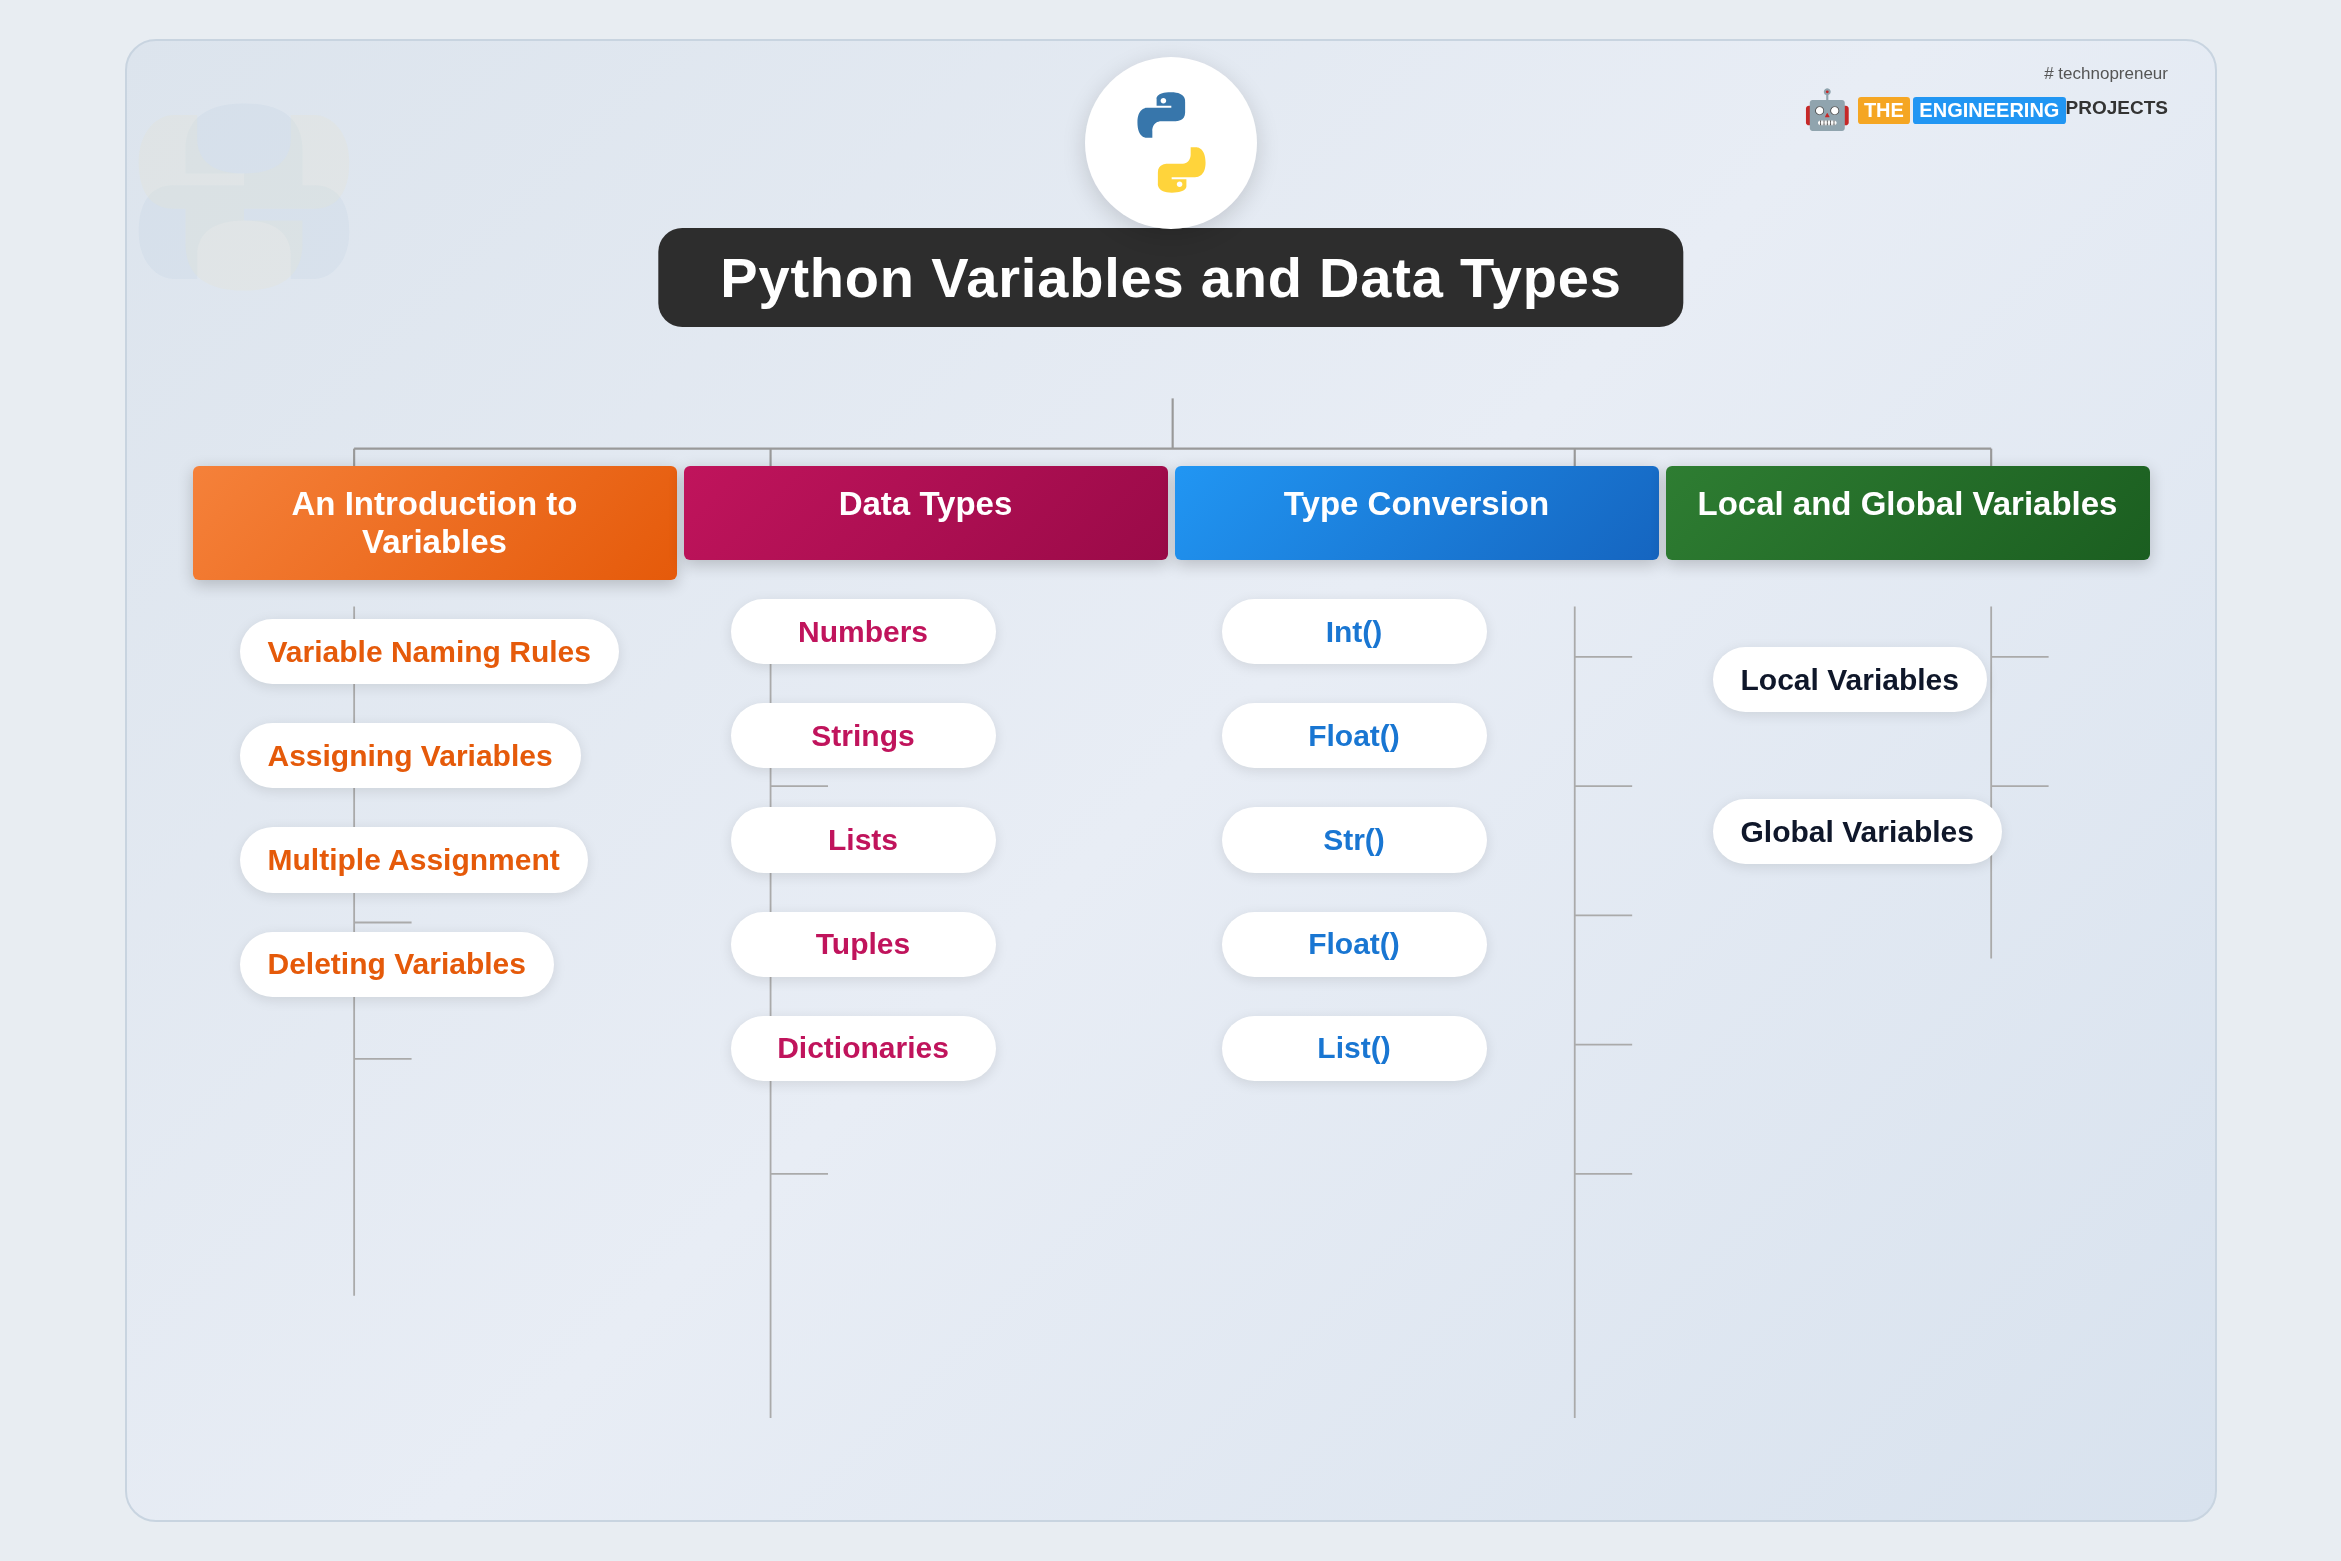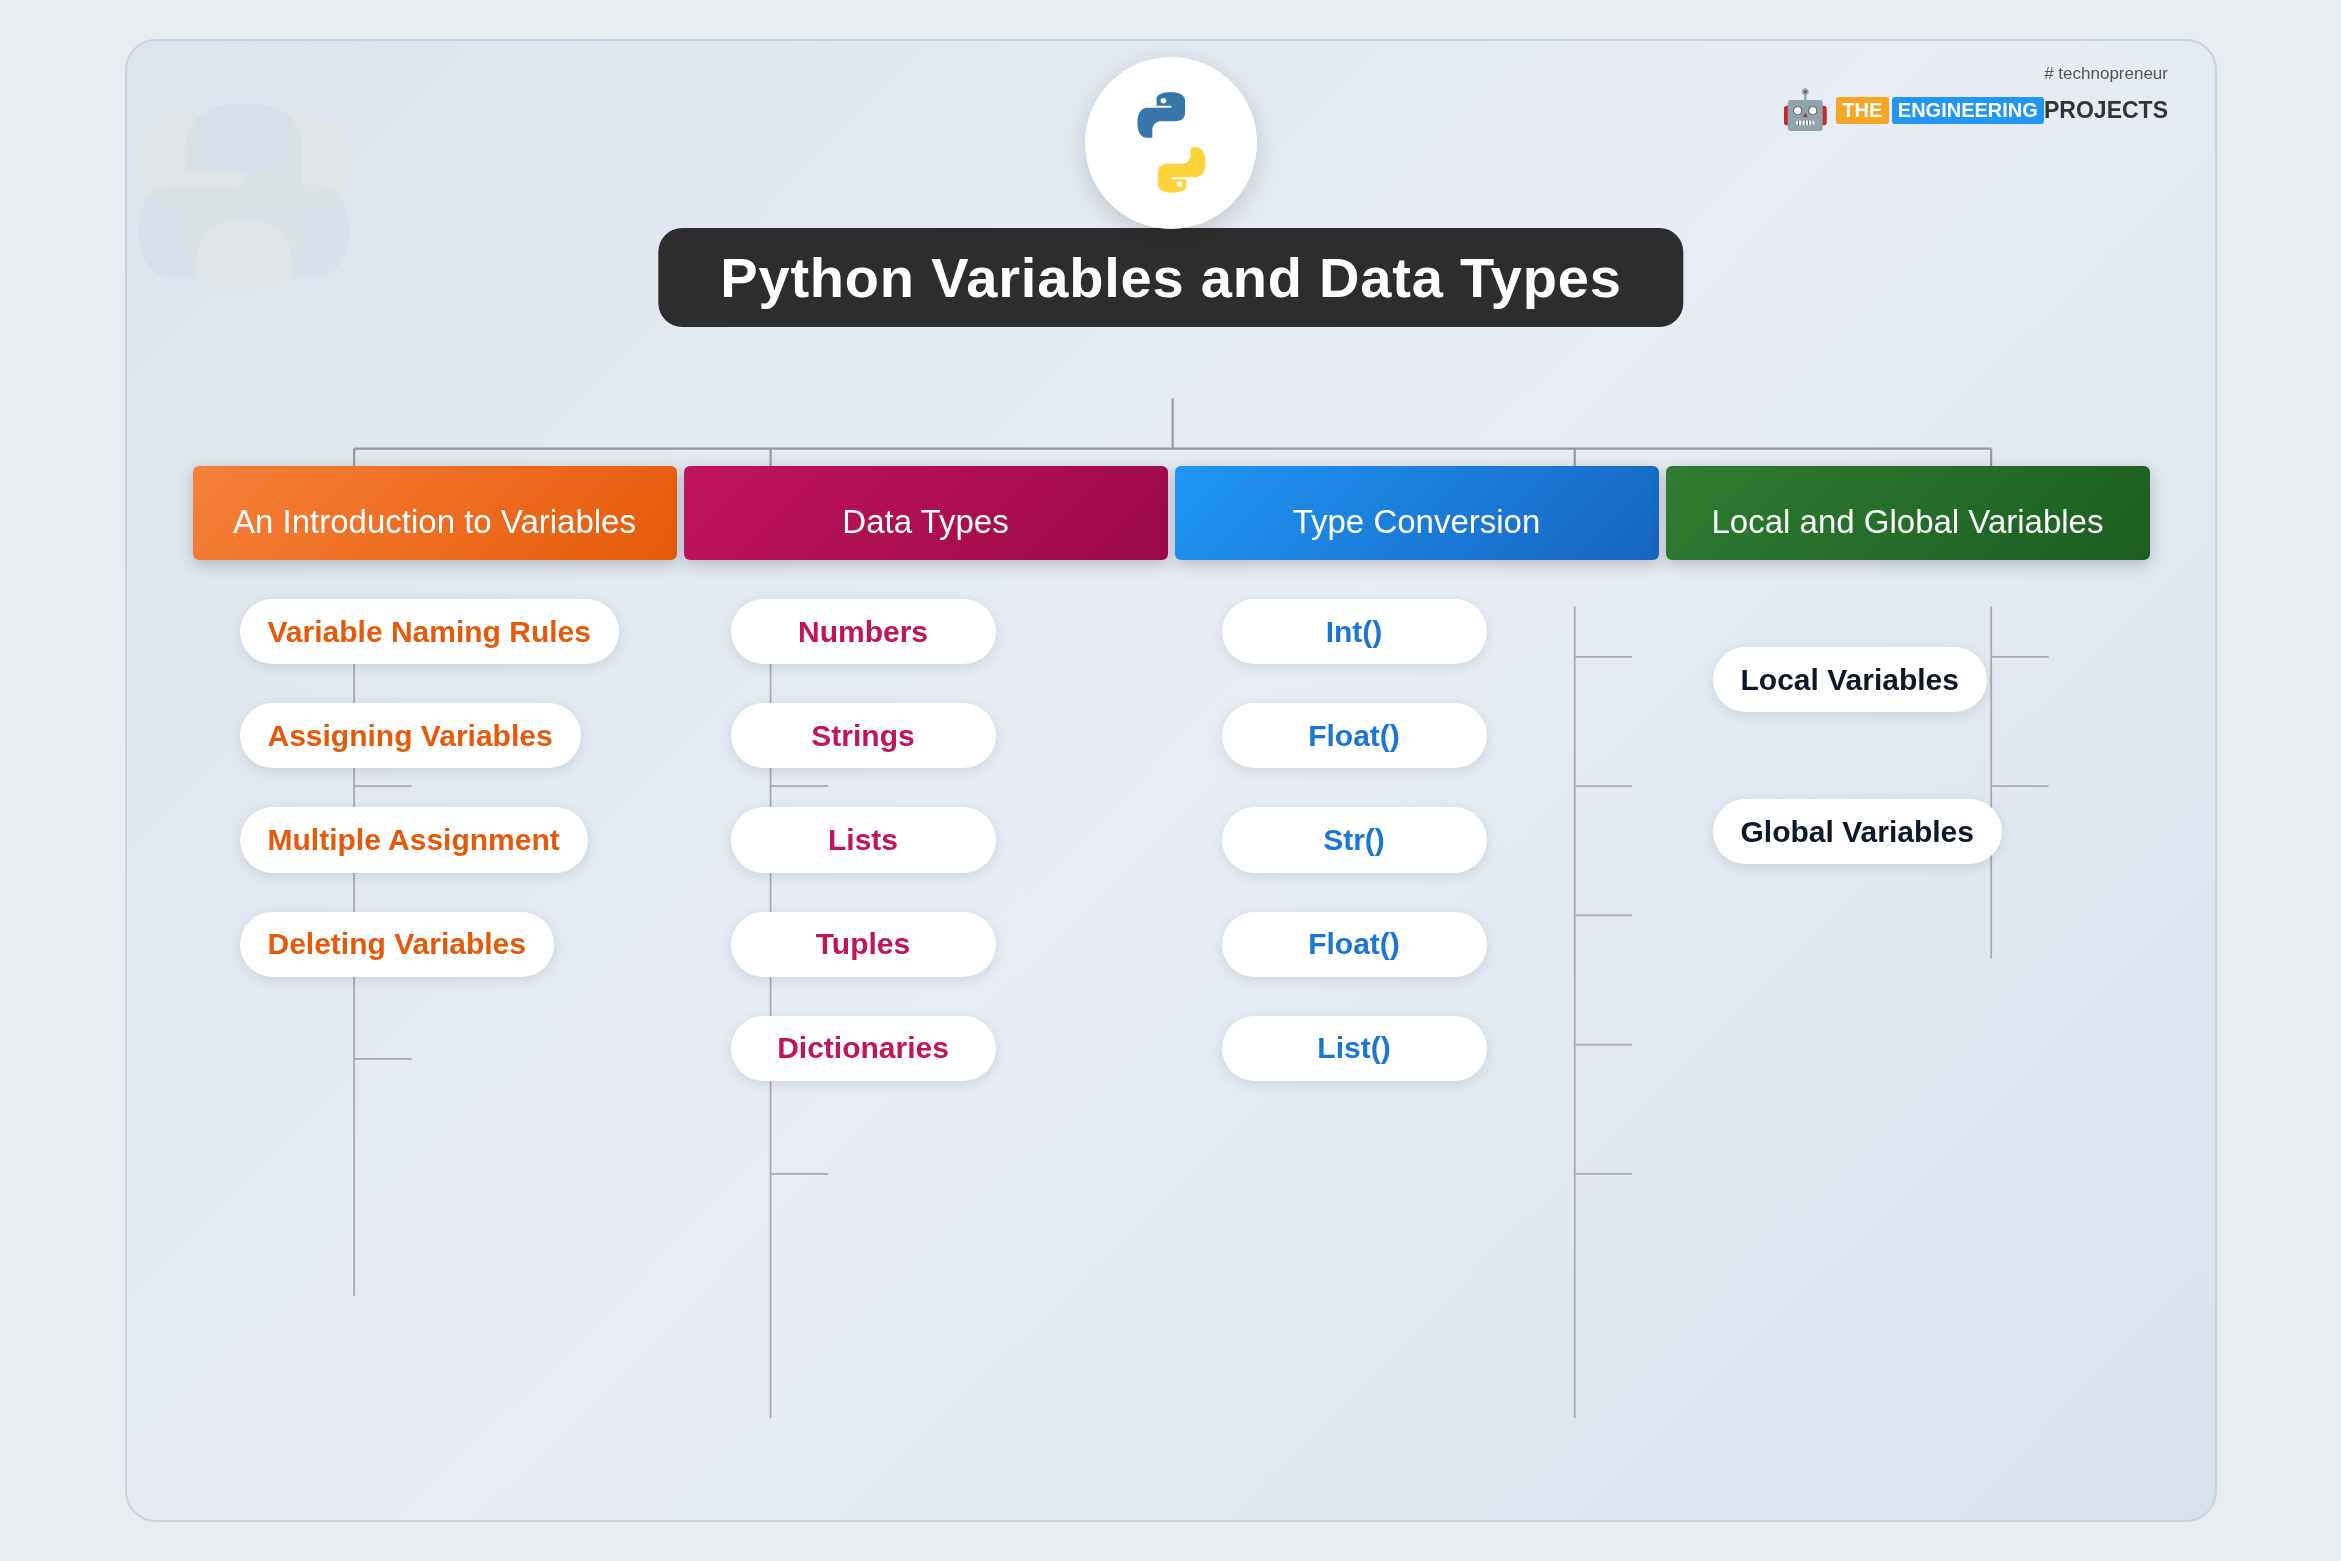--- a/index.html
+++ b/index.html
@@ -79,21 +79,21 @@
       color: white;
       font-weight: 900;
       font-size: 20px;
       padding: 1.6px 6.2px;
       border-radius: 3.1px;
     }
 
     .logo-projects {
       color: #333;
       font-weight: 700;
-      font-size: 23px;
+      font-size: 19px;
       text-align: right;
       margin-top: 0;
     }
 
     
     .python-logo-circle {
       position: absolute;
       top: 15.6px;
       left: 50%;
       transform: translateX(-50%);
@@ -138,26 +138,26 @@
       align-items: center;
       width: 484px;
     }
 
     
     .cat-header {
       border-radius: 6px;
       padding: 19px 31px;
       text-align: center;
       font-size: 33px;
-      font-weight: 400;
+      font-weight: 700;
       color: white;
       width: 100%;
       min-height: 94px;
       display: flex;
-      align-items: flex-end;
+      align-items: flex-start;
       justify-content: center;
       position: relative;
       box-shadow: 0 4.7px 15.6px rgba(0,0,0,0.2);
     }
 
     .cat-intro { background: linear-gradient(135deg, #f5813a, #e55a0a); }
     .cat-data  { background: linear-gradient(135deg, #c0145c, #9a0a48); }
     .cat-type  { background: linear-gradient(135deg, #2196F3, #1565C0); }
     .cat-local { background: linear-gradient(135deg, #2e7d32, #1b5e20); }
 

